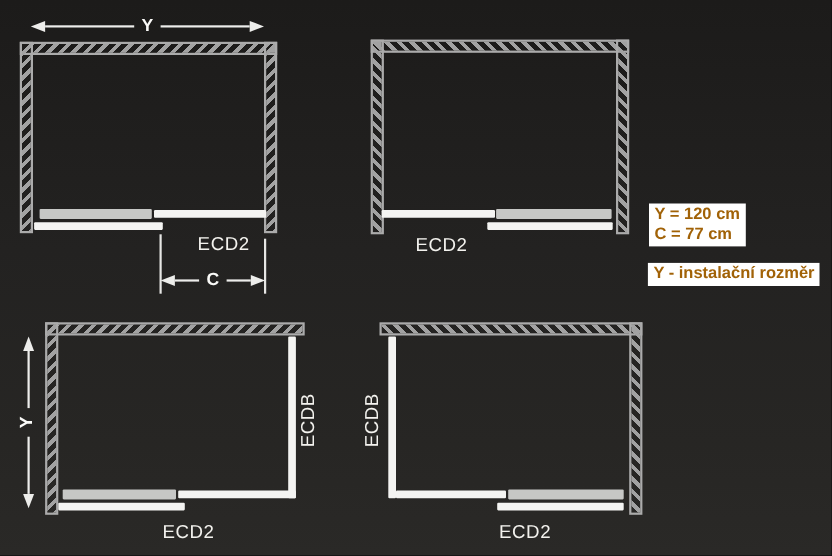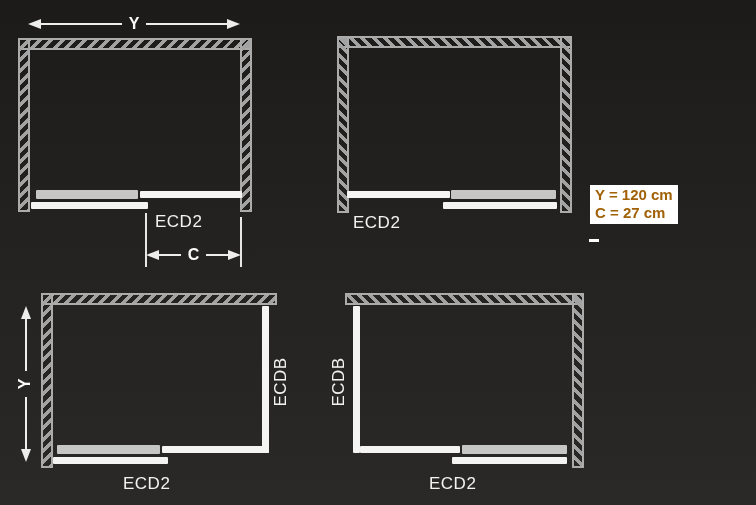--- a/index.html
+++ b/index.html
@@ -10,21 +10,21 @@
   }
   
   .wall{position:absolute;box-sizing:border-box;border:2px solid #ababab;}
   .hatch-fwd{background:repeating-linear-gradient(135deg,rgba(0,0,0,0) 0 4.5px,#a2a2a2 4.5px 8px);}
   .hatch-bck{background:repeating-linear-gradient(45deg,rgba(0,0,0,0) 0 4.5px,#a2a2a2 4.5px 8px);}
   
   .panel{position:absolute;border-radius:1px;}
   .panel-w{background:#f4f4f2;}
   .panel-g{background:#c6c7c5;}
   
-  .model-label{position:absolute;color:#f3f2ee;font-size:17px;letter-spacing:.5px;text-align:left;white-space:nowrap;}
+  .model-label{position:absolute;color:#f3f2ee;font-size:17px;letter-spacing:.5px;text-align:right;white-space:nowrap;}
   .vlabel{position:absolute;display:flex;align-items:center;justify-content:center;}
   .vlabel span{transform:rotate(-90deg);color:#f3f2ee;font-size:17px;letter-spacing:.5px;white-space:nowrap;}
   
   .dim-h{position:absolute;display:flex;align-items:center;}
   .dim-v{position:absolute;display:flex;flex-direction:column;align-items:center;}
   .dline-h{height:2px;background:#ededeb;flex:1;}
   .dline-v{width:2px;background:#ededeb;flex:1;}
   .ah{width:0;height:0;}
   .ah-left{border-top:5px solid transparent;border-bottom:5px solid transparent;border-right:13px solid #ededeb;}
   .ah-right{border-top:5px solid transparent;border-bottom:5px solid transparent;border-left:13px solid #ededeb;}
@@ -74,23 +74,24 @@
   <div class="wall hatch-bck" style="left:560px;top:36px;width:12px;height:177px;"></div>
 
   <div class="panel panel-w" style="left:347px;top:191px;width:103px;height:7px;"></div>
   <div class="panel panel-g" style="left:451px;top:190px;width:105px;height:9px;"></div>
   <div class="panel panel-w" style="left:443px;top:202px;width:114px;height:7px;"></div>
 
   <div class="model-label" style="left:353px;top:213px;width:72px;">ECD2</div>
 
   <div class="info-box" style="left:590px;top:185px;">
     <div>Y = 120 cm</div>
-    <div>C = 27 cm</div>
+    <div>C = 77 cm</div>
   </div>
   <div class="info-box" style="left:589px;top:239px;">
+    <div>Y - instalační rozměr</div>
   </div>
 
   <div class="dim-v" style="left:19px;top:306px;width:13px;height:156px;">
     <div class="ah ah-up"></div>
     <div class="dline-v"></div>
     <div class="dim-letter-v">Y</div>
     <div class="dline-v"></div>
     <div class="ah ah-down"></div>
   </div>
 

